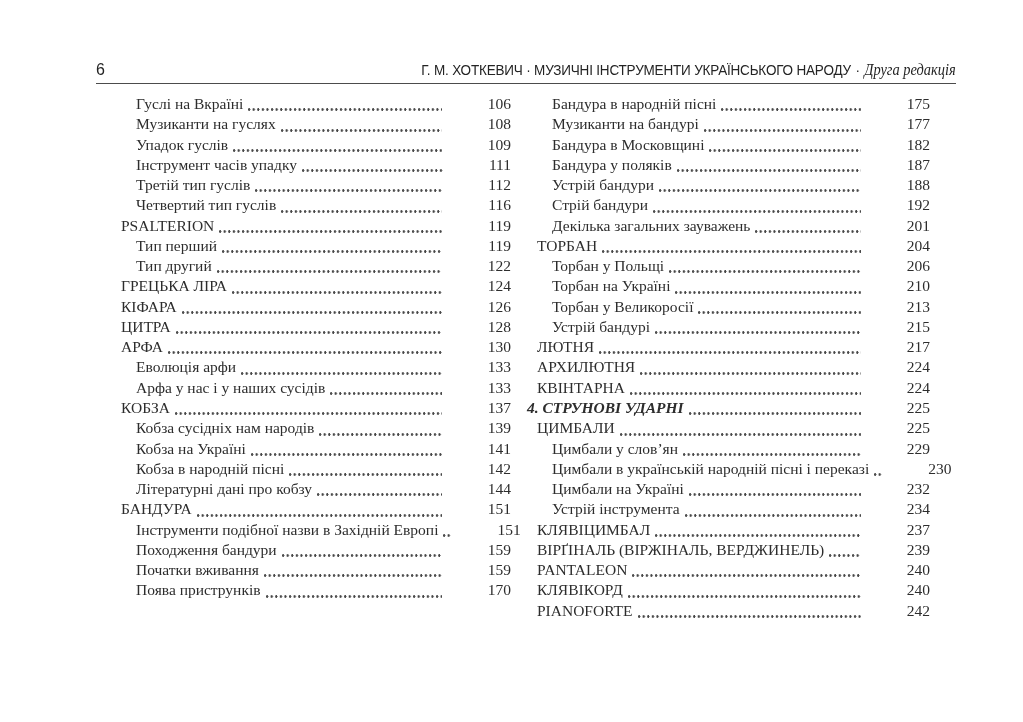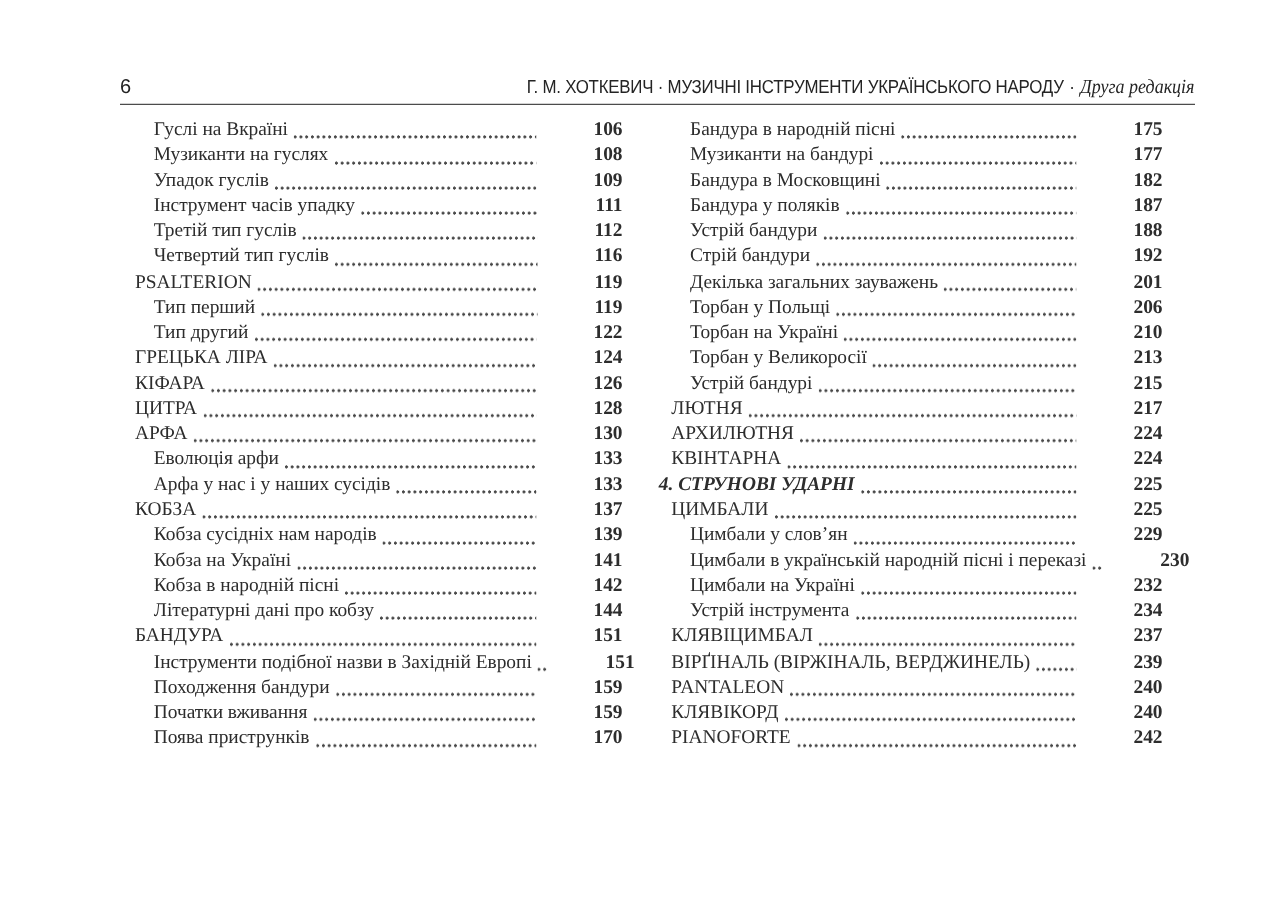--- a/index.html
+++ b/index.html
@@ -20,33 +20,33 @@
   }
   .running-title .sep{margin:0 5px;}
   .running-title .edition{
     font-family:"Liberation Serif", serif;font-style:italic;font-size:16px;letter-spacing:0;
   }
   .rule{
     position:absolute;top:83px;left:96px;width:860px;height:0;
     border-top:1.4px solid #4c4c4c;
   }
   .col{position:absolute;top:95px;}
-  .col-left{left:98px;width:400px;}
+  .col-left{left:111px;width:400px;}
   .col-right{left:527px;width:403px;}
   .row{
     display:flex;align-items:baseline;height:20.27px;
     font-size:15.5px;white-space:nowrap;
   }
   .row .title{flex-shrink:0;}
   .row .leader{
     flex:1;align-self:flex-end;height:3px;margin:0 4px 4px 5px;min-width:8px;
     background-image:radial-gradient(circle at 1.1px 1.5px, #474747 1.05px, transparent 1.4px);
     background-size:4.6px 3px;background-repeat:repeat-x;
   }
-  .row .pagenum{flex-shrink:0;font-weight:bold;font-style:normal;margin-left:42px;}
+  .row .pagenum{flex-shrink:0;font-weight:normal;font-style:normal;margin-left:42px;}
   .row.lvl1{padding-left:10px;text-align:right;}
   .row.lvl2{padding-left:25px;}
   .row.lvl0 .title{font-weight:bold;font-style:italic;}
 </style>
 </head>
 <body>
 
 <div class="page">
 
   <div class="header">
@@ -212,20 +212,25 @@
       <div class="row lvl2">
     <span class="title">Стрій бандури</span>
     <span class="leader"></span>
     <span class="pagenum">192</span>
   </div>
       <div class="row lvl2">
     <span class="title">Декілька загальних зауважень</span>
     <span class="leader"></span>
     <span class="pagenum">201</span>
   </div>
+      <div class="row lvl1">
+    <span class="title">ТОРБАН</span>
+    <span class="leader"></span>
+    <span class="pagenum">204</span>
+  </div>
       <div class="row lvl2">
     <span class="title">Торбан у Польщі</span>
     <span class="leader"></span>
     <span class="pagenum">206</span>
   </div>
       <div class="row lvl2">
     <span class="title">Торбан на Україні</span>
     <span class="leader"></span>
     <span class="pagenum">210</span>
   </div>

